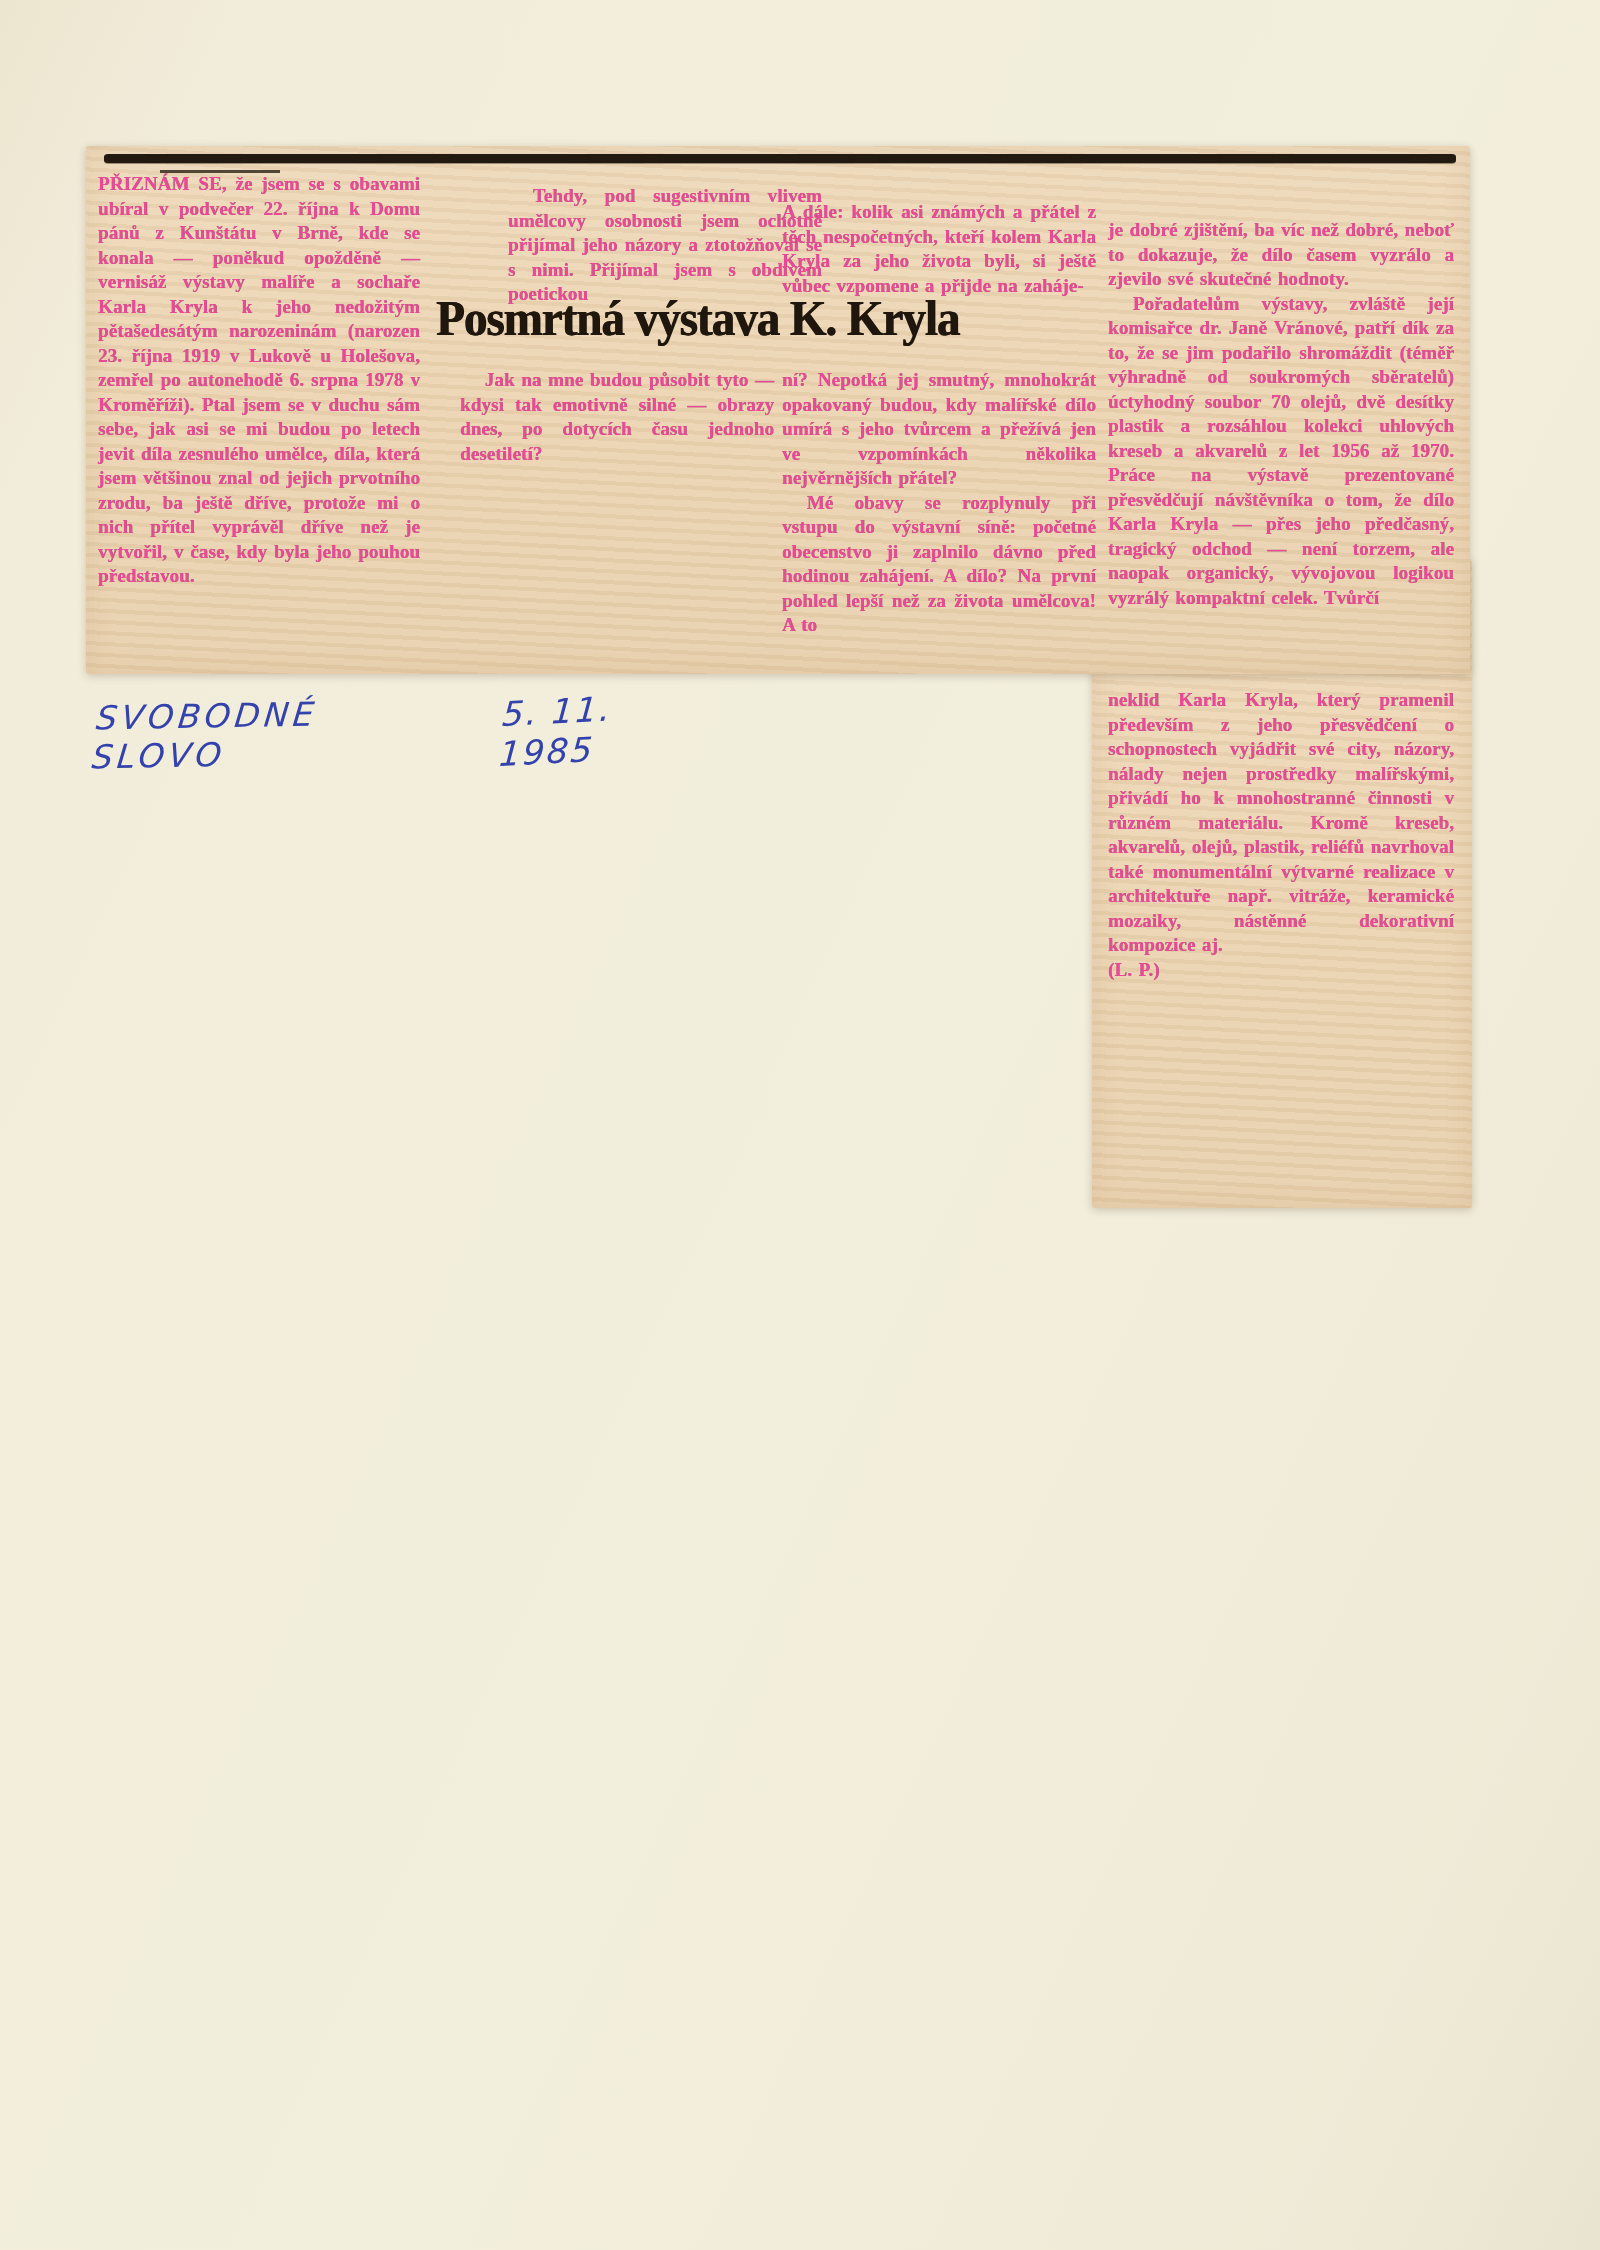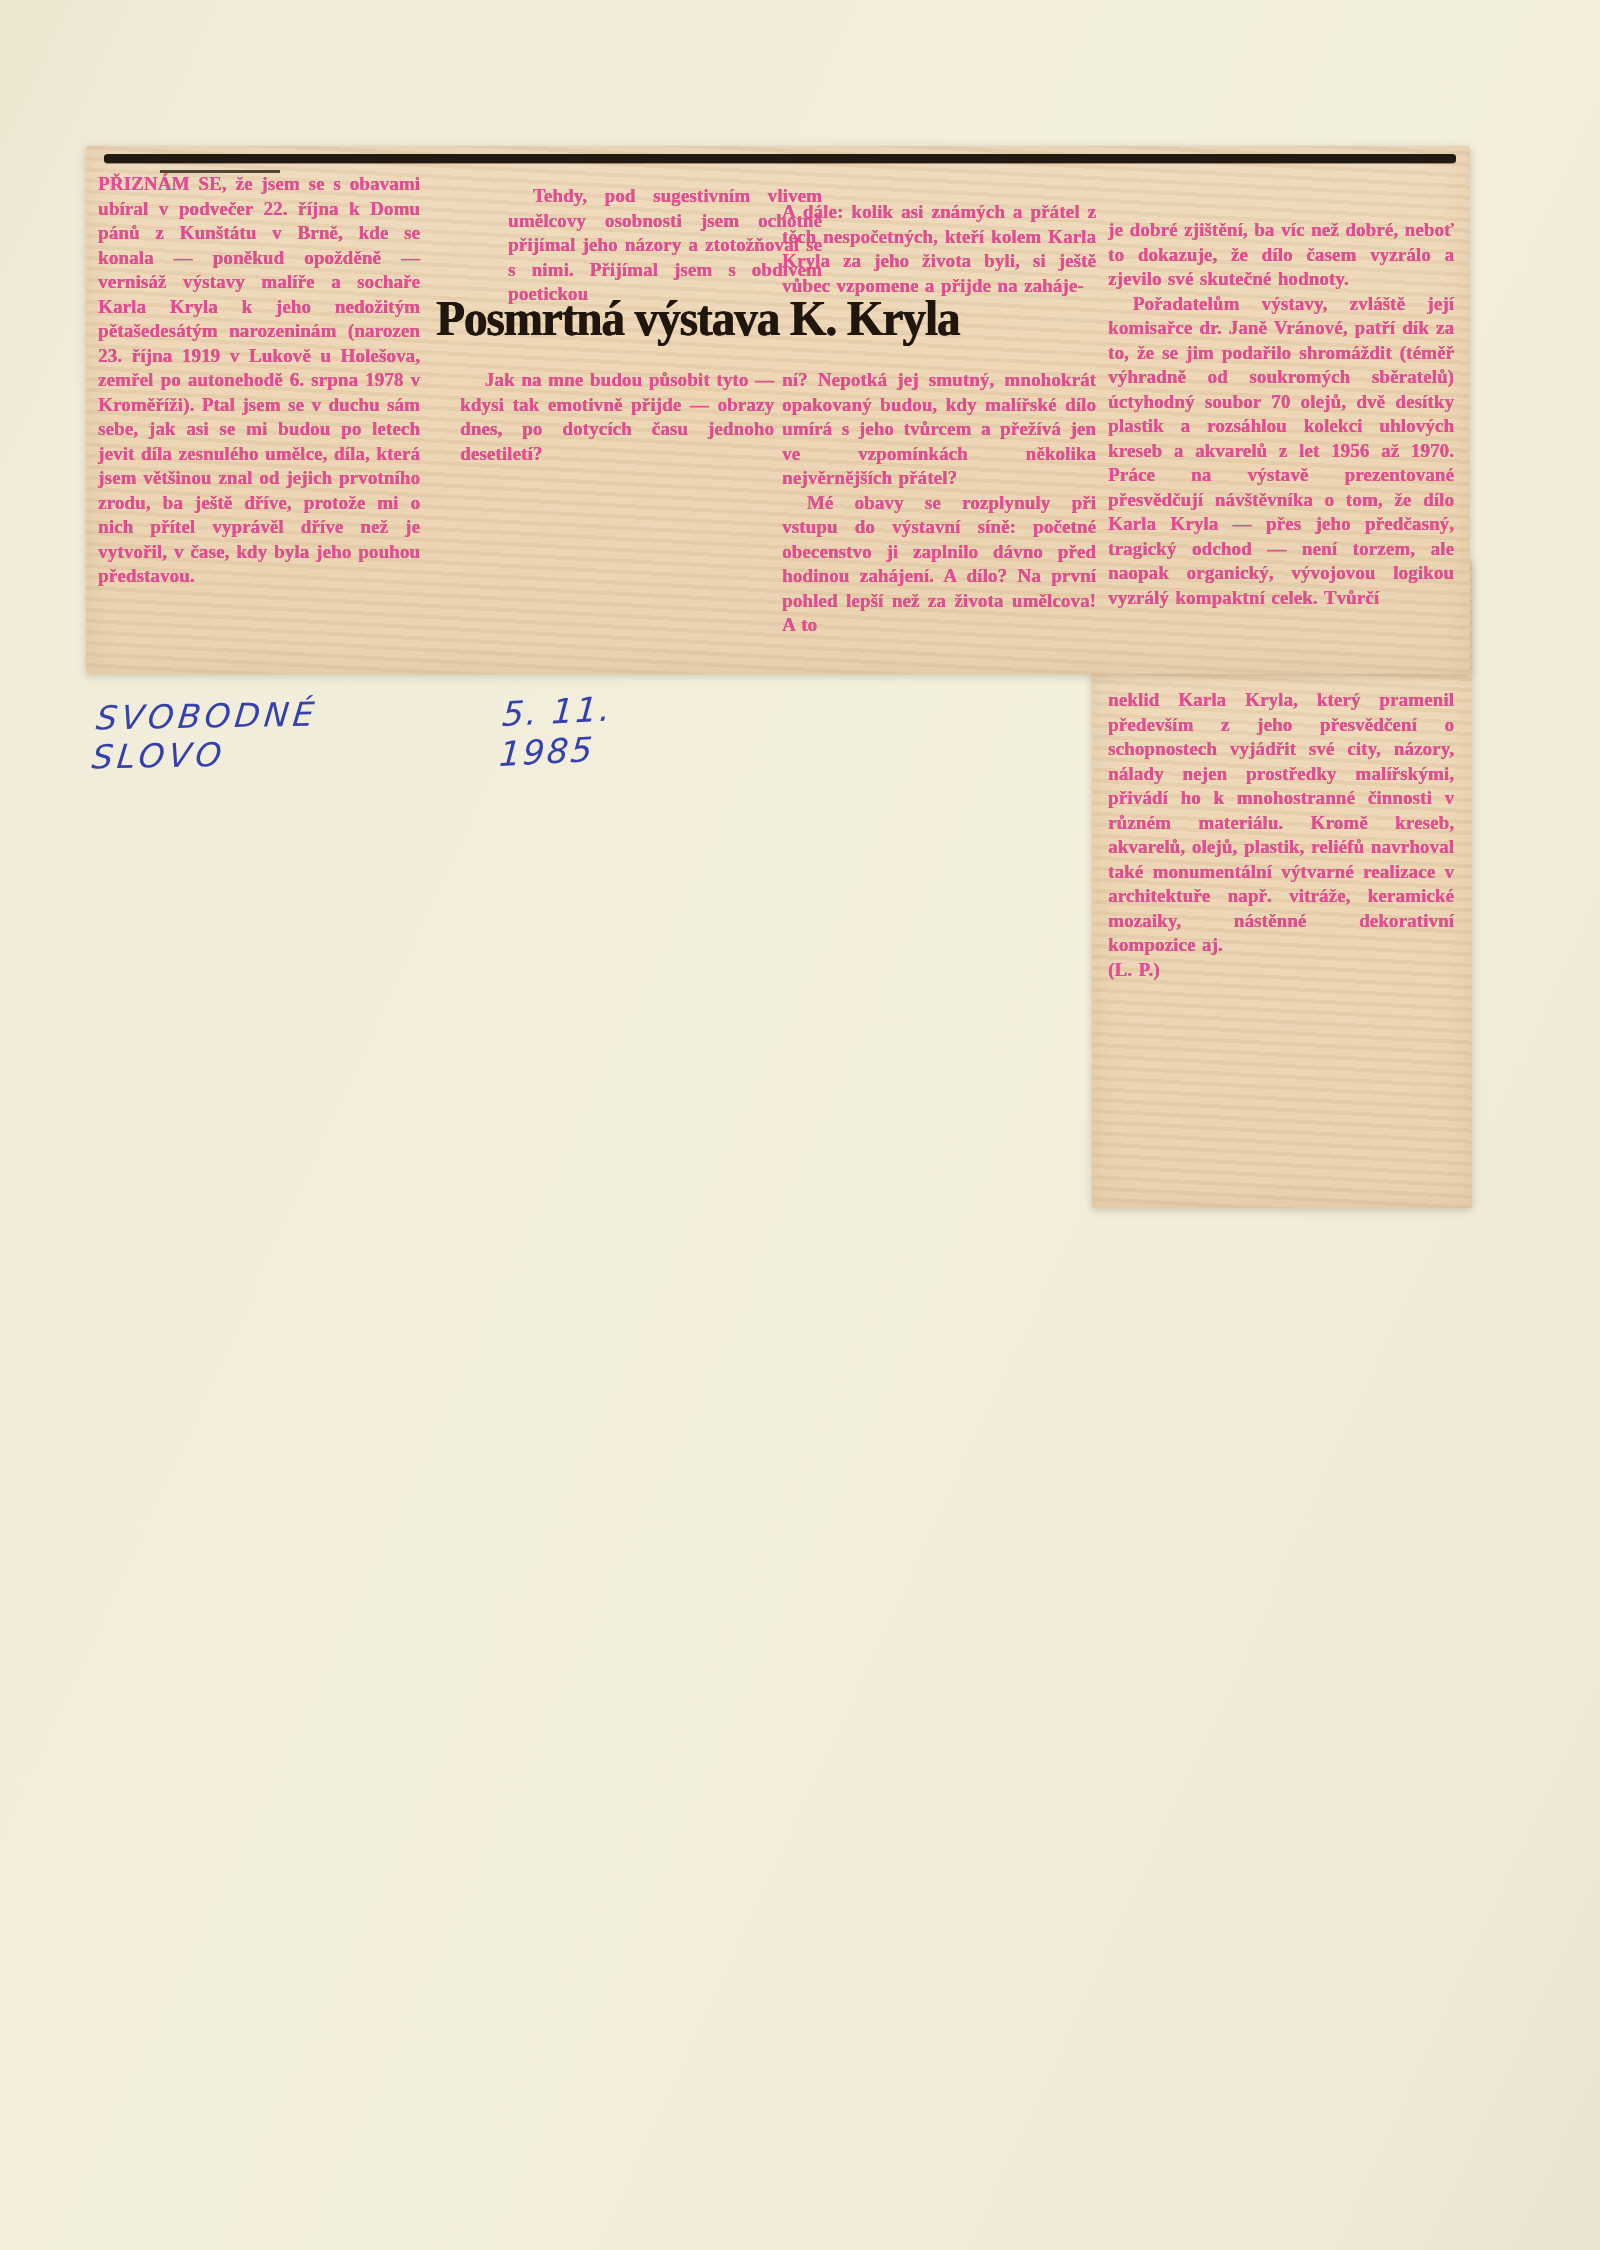--- a/index.html
+++ b/index.html
@@ -92,21 +92,21 @@
 
 <div class="col" id="col2-above">
   <p class="indent">Tehdy, pod sugestivním vlivem umělcovy osobnosti jsem ochotně přijímal jeho názory a ztotožňoval se s nimi. Přijímal jsem s obdivem poetickou</p>
 </div>
 
 <div class="col" id="col3-above">
   <p>A dále: kolik asi známých a přátel z těch nespočetných, kteří kolem Karla Kryla za jeho života byli, si ještě vůbec vzpomene a přijde na zaháje-</p>
 </div>
 
 <div class="col" id="col2-below">
-  <p class="indent">Jak na mne budou působit tyto — kdysi tak emotivně přijde — obrazy dnes, po dotycích času jednoho desetiletí?</p>
+  <p class="indent">Jak na mne budou působit tyto — kdysi tak emotivně silné — obrazy dnes, po dotycích času jednoho desetiletí?</p>
 </div>
 
 <div class="col" id="col3-below">
   <p>ní? Nepotká jej smutný, mnohokrát opakovaný budou, kdy malířské dílo umírá s jeho tvůrcem a přežívá jen ve vzpomínkách několika nejvěrnějších přátel?</p>
   <p class="indent">Mé obavy se rozplynuly při vstupu do výstavní síně: početné obecenstvo ji zaplnilo dávno před hodinou zahájení. A dílo? Na první pohled lepší než za života umělcova! A to</p>
 </div>
 
 <div class="col" id="col4">
   <p>je dobré zjištění, ba víc než dobré, neboť to dokazuje, že dílo časem vyzrálo a zjevilo své skutečné hodnoty.</p>
   <p class="indent">Pořadatelům výstavy, zvláště její komisařce dr. Janě Vránové, patří dík za to, že se jim podařilo shromáždit (téměř výhradně od soukromých sběratelů) úctyhodný soubor 70 olejů, dvě desítky plastik a rozsáhlou kolekci uhlových kreseb a akvarelů z let 1956 až 1970. Práce na výstavě prezentované přesvědčují návštěvníka o tom, že dílo Karla Kryla — přes jeho předčasný, tragický odchod — není torzem, ale naopak organický, vývojovou logikou vyzrálý kompaktní celek. Tvůrčí</p>

